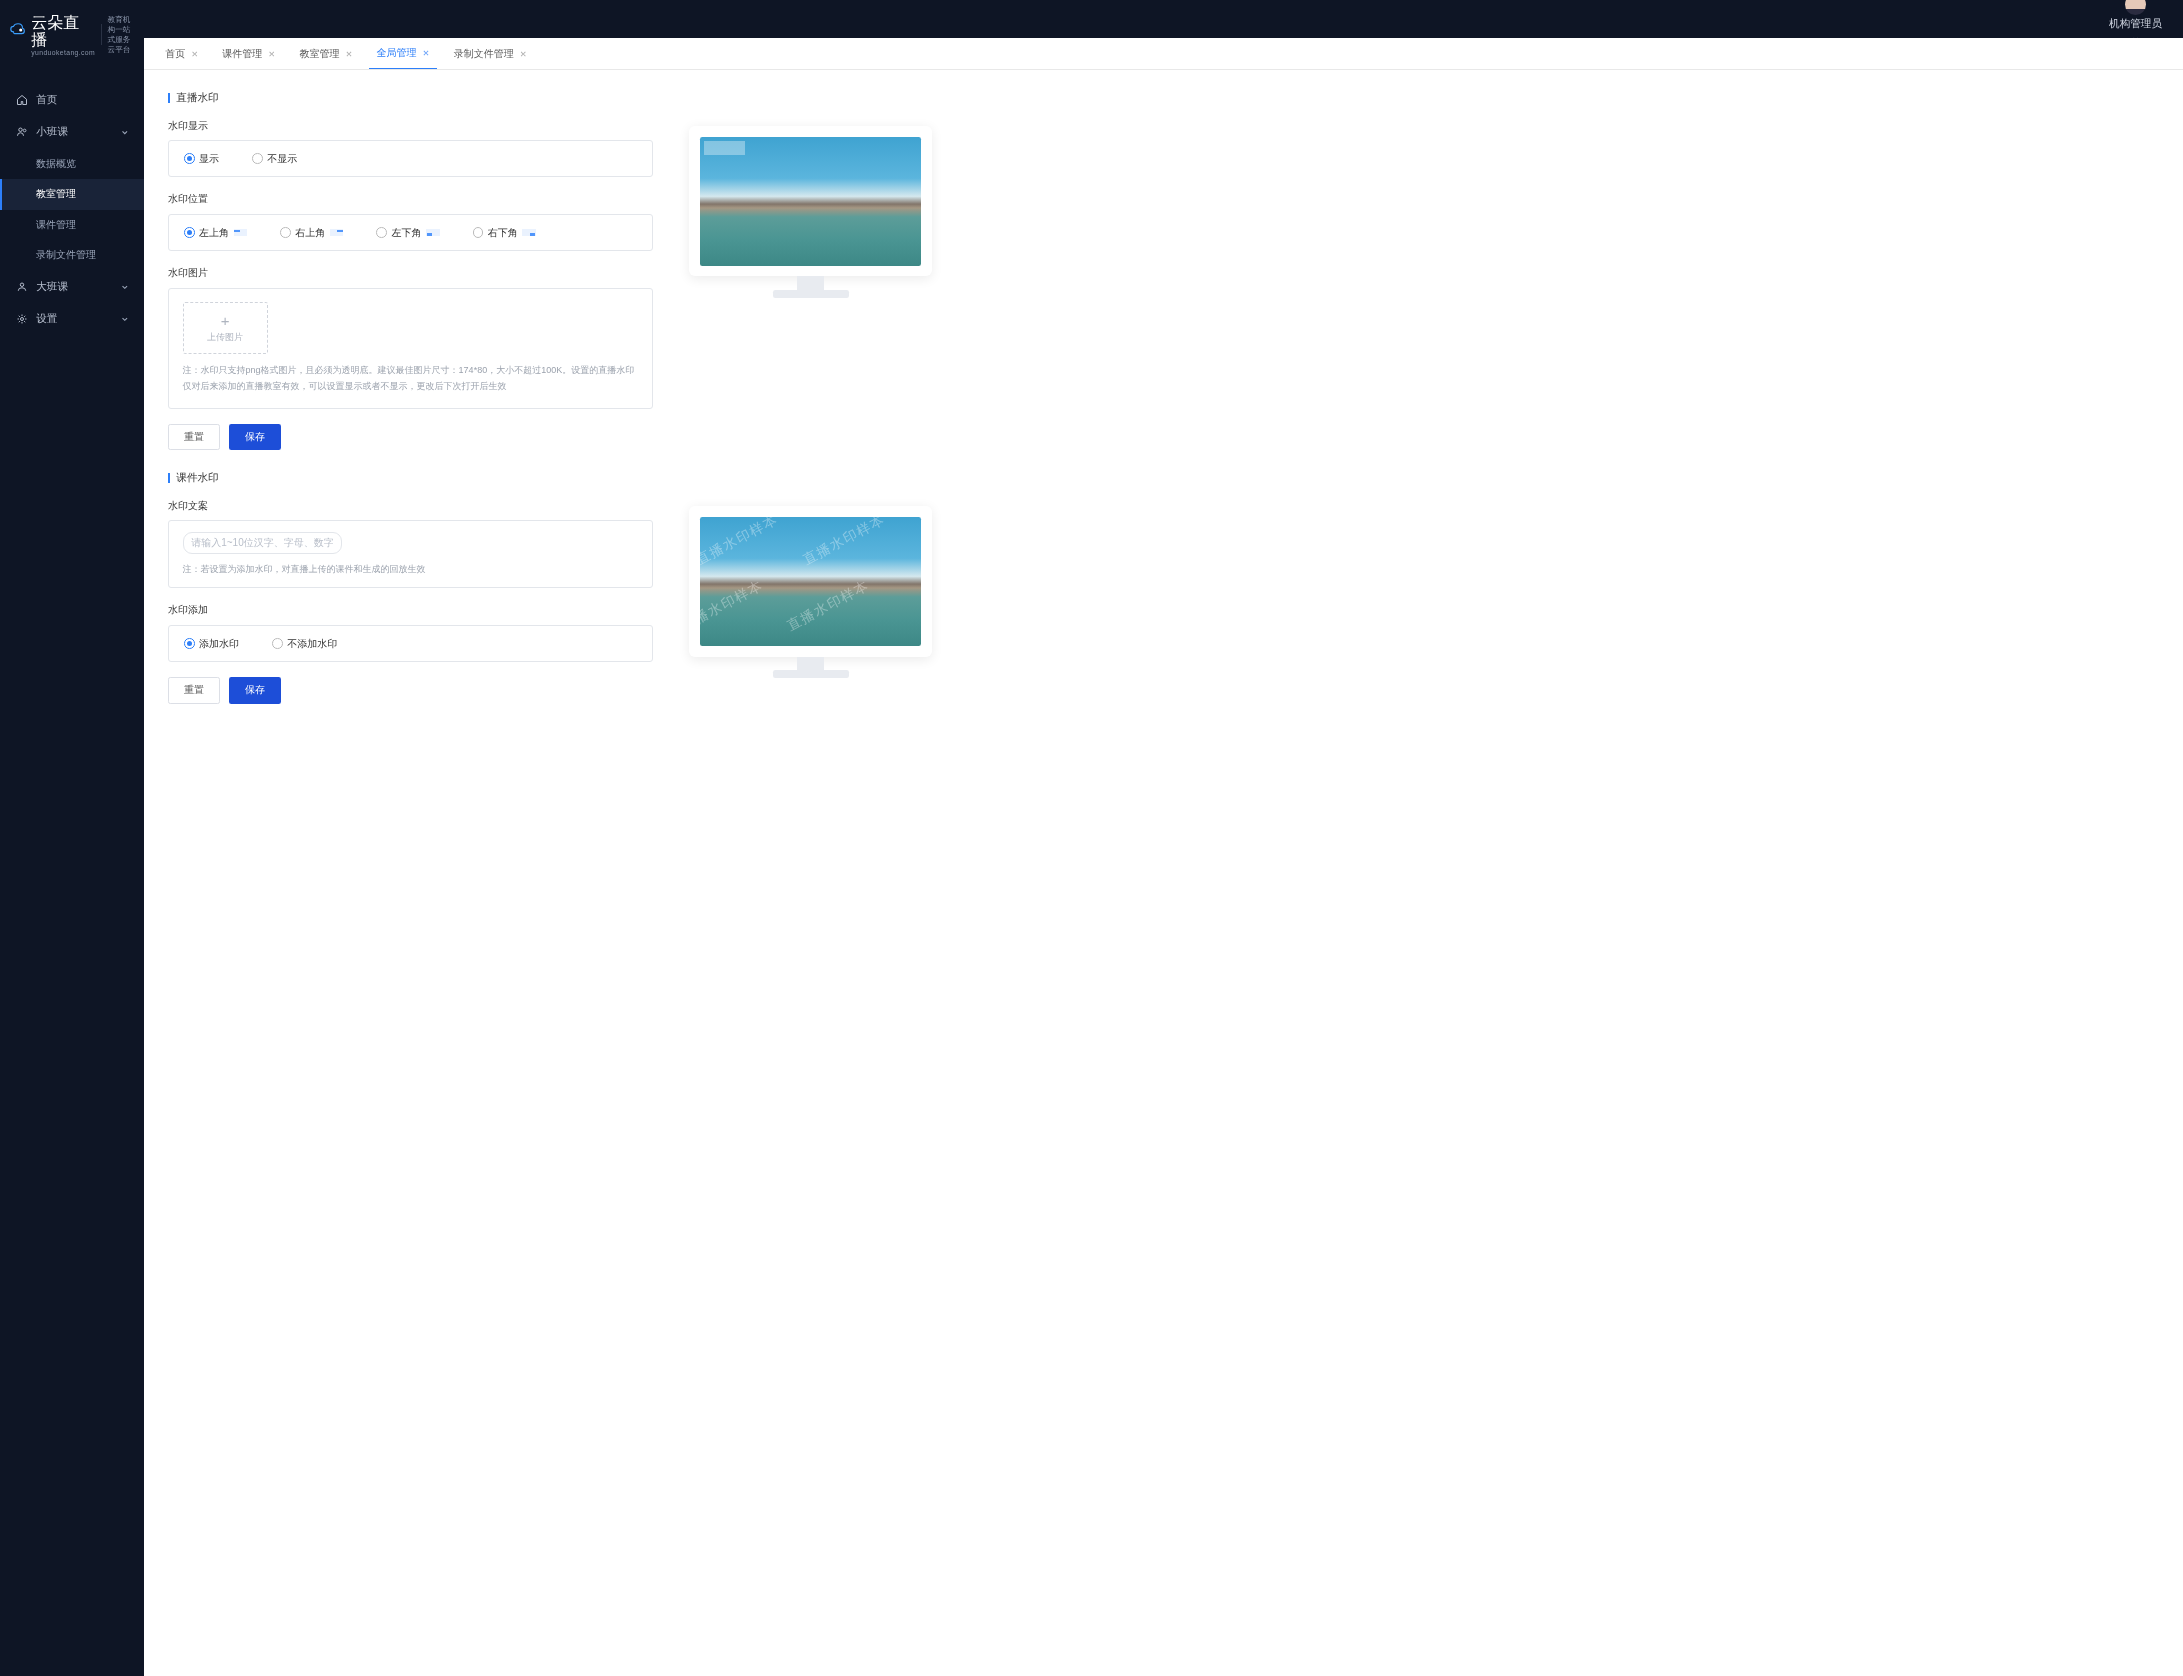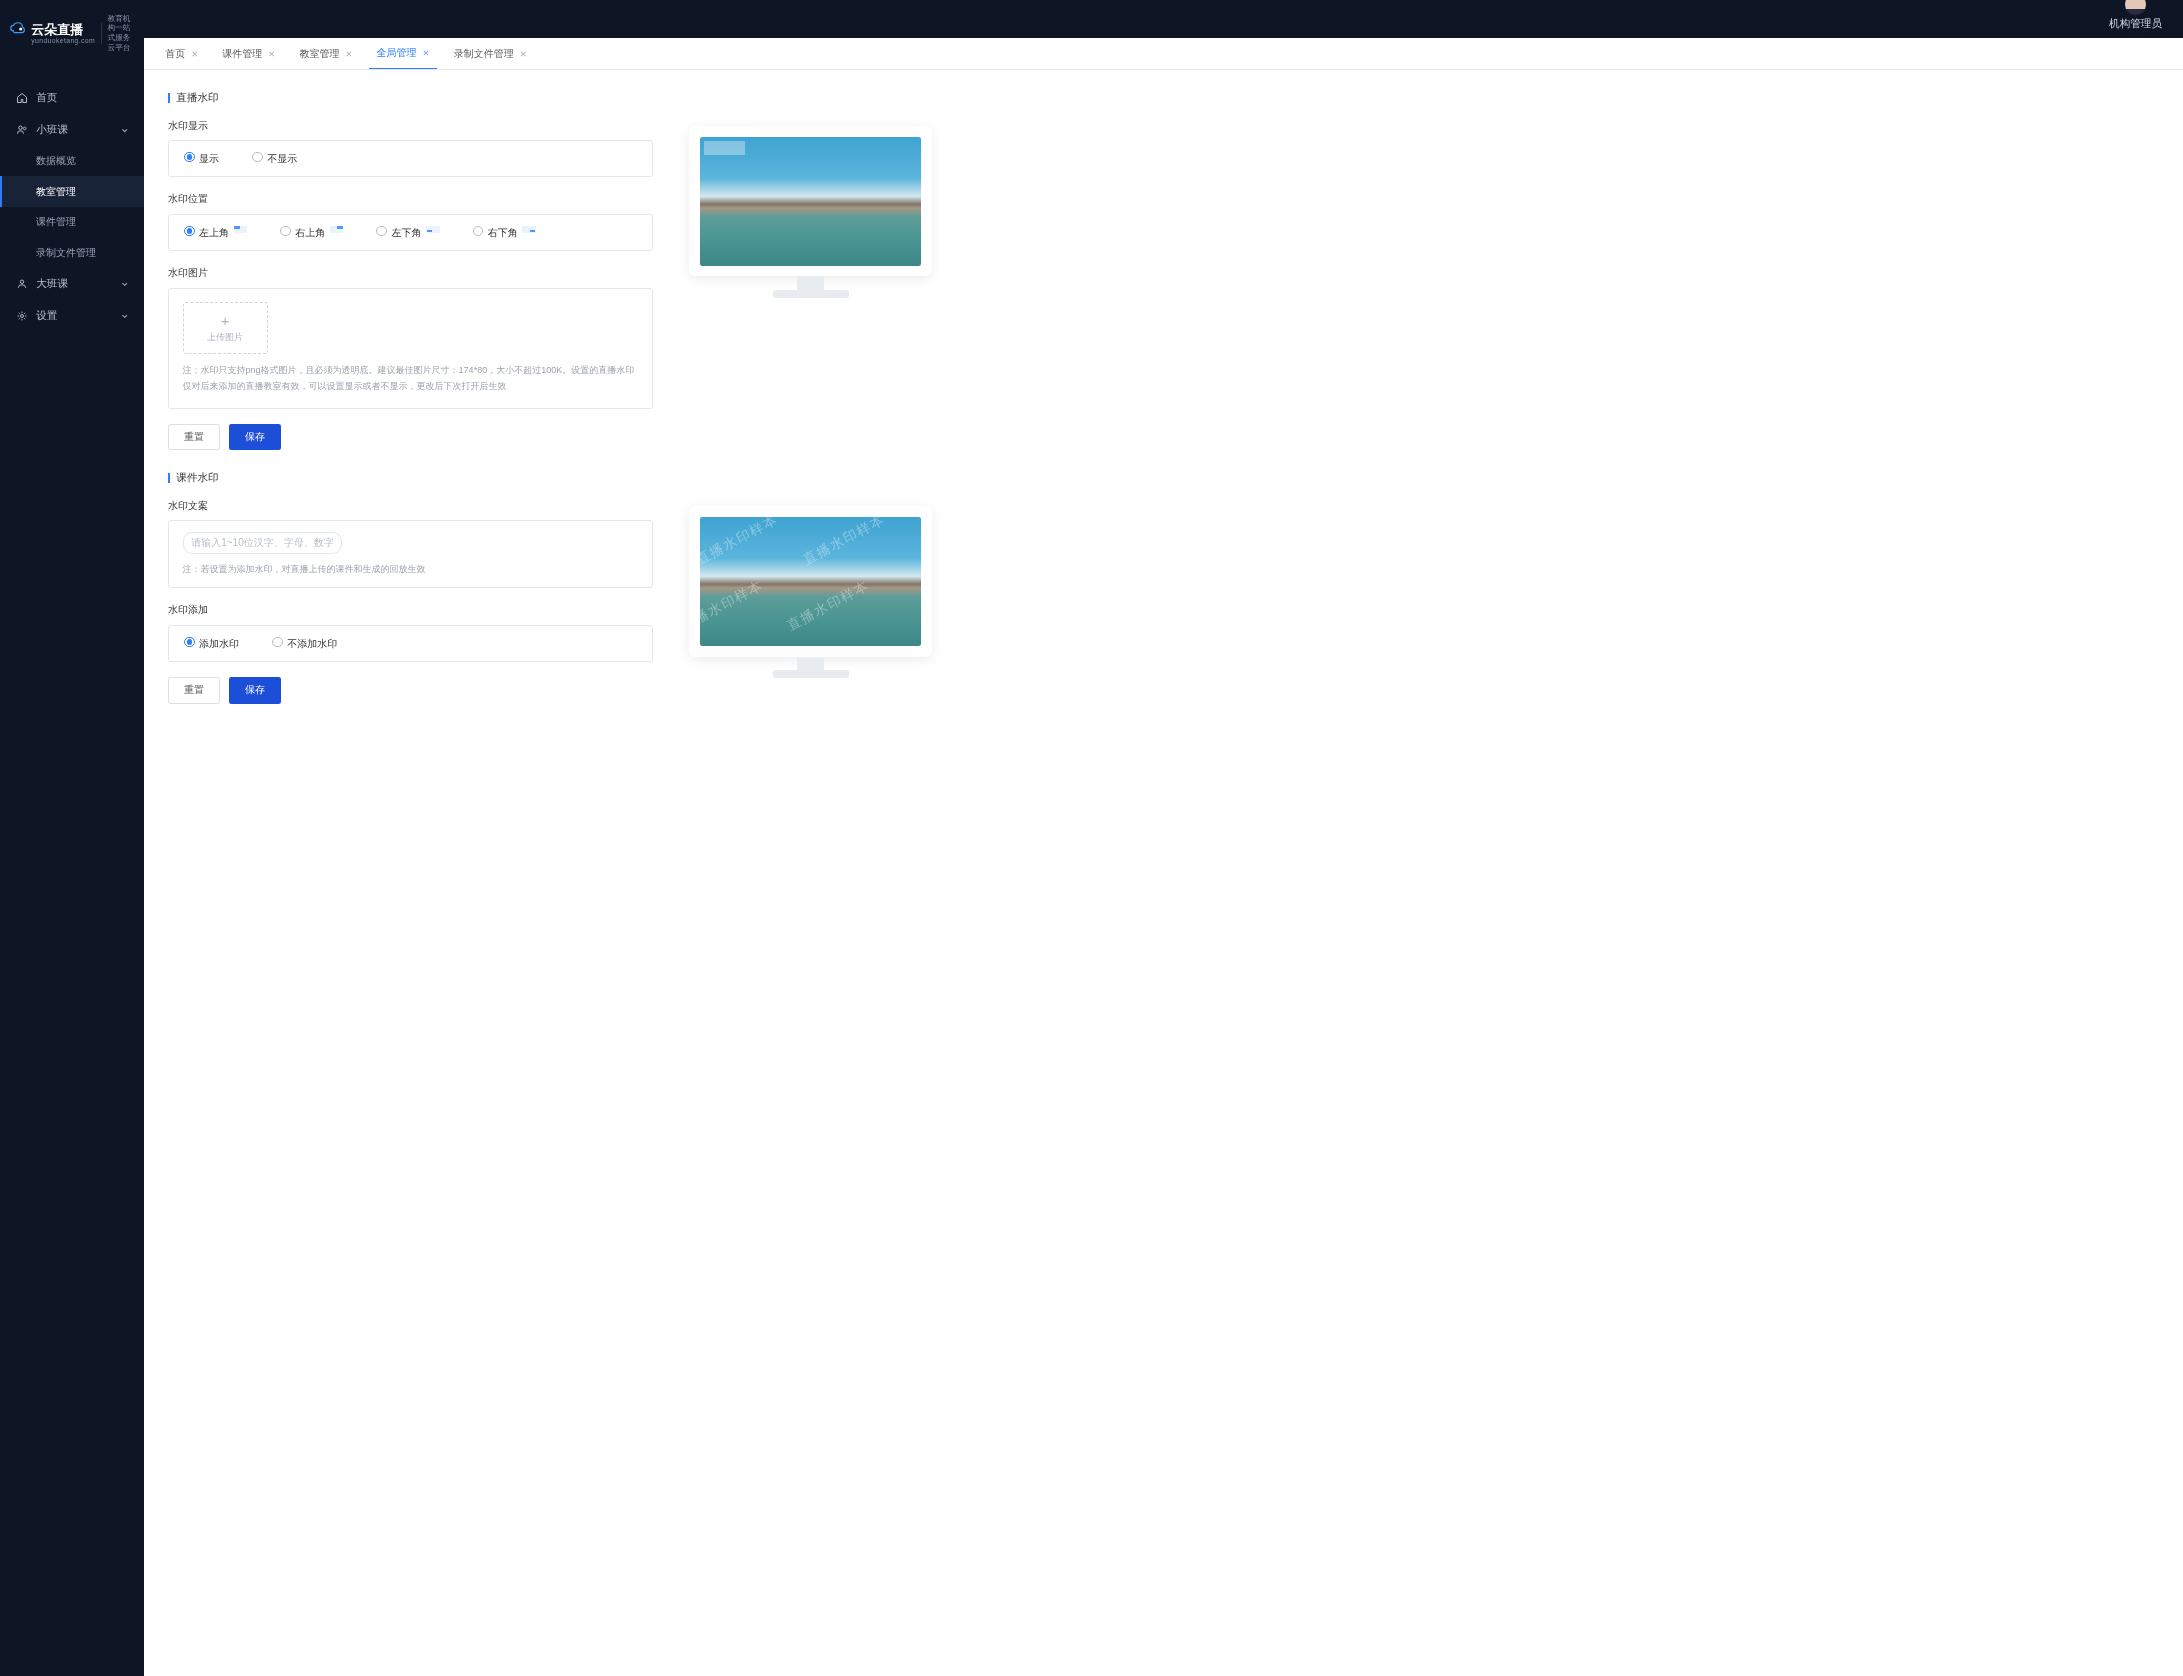--- a/index.html
+++ b/index.html
@@ -4,21 +4,21 @@
   <style>
     * { margin: 0; padding: 0; box-sizing: border-box; }
     body { font-family: -apple-system, BlinkMacSystemFont, "Segoe UI", "PingFang SC", "Microsoft YaHei", sans-serif; font-size: 10.6px; color: #333; background: #fff; }
     
     .app { display: flex; height: 100vh; }
     
     
     .sidebar { width: 144px; background: #0e1525; color: #9aa5b9; display: flex; flex-direction: column; flex-shrink: 0; }
     .sidebar-header { display: flex; align-items: center; padding: 13.6px 9px; }
     .logo-mark { width: 27px; height: 27px; position: relative; margin-right: 6px; }
-    .logo-text { color: #fff; font-size: 13px; font-weight: 700; line-height: 1.1; }
+    .logo-text { color: #fff; font-size: 16px; font-weight: 400; line-height: 1.1; }
     .logo-sub { font-size: 6.8px; color: #8893a8; letter-spacing: 0.4px; }
     .logo-divider { width: 0.8px; height: 21px; background: #2a3244; margin: 0 6px; }
     .tagline { font-size: 7.6px; color: #8893a8; line-height: 1.3; }
     
     .nav { padding-top: 15px; }
     .nav-item { display: flex; align-items: center; padding: 9px 15px; cursor: pointer; color: #b8c0d0; position: relative; }
     .nav-item.expanded .chev { transform: rotate(180deg); }
     .nav-icon { width: 13.6px; height: 13.6px; margin-right: 7.6px; display: flex; align-items: center; justify-content: center; }
     .nav-label { flex: 1; font-size: 10.6px; }
     .chev { transition: transform 0.2s; }
@@ -53,21 +53,21 @@
     .section-title::before { content: ""; width: 2.3px; height: 10.6px; background: #2d7ff9; margin-right: 6px; }
     
     .layout-row { display: flex; gap: 36px; align-items: flex-start; }
     .form-col { flex: 1; min-width: 0; max-width: 485px; }
     .preview-col { width: 243px; flex-shrink: 0; margin-top: 7.6px; }
     
     .field-label { font-size: 10px; color: #333; margin-bottom: 7.6px; }
     .field { margin-bottom: 15px; }
     
     .radio-box { border: 0.8px solid #e3e6eb; border-radius: 3px; padding: 10.6px 15px; display: flex; gap: 33px; flex-wrap: wrap; }
-    .radio-opt { display: flex; gap: 4.5px; cursor: pointer; font-size: 10px; color: #333; }
+    .radio-opt { display: flex; align-items: center; gap: 4.5px; cursor: pointer; font-size: 10px; color: #333; }
     .radio-circle { width: 10.6px; height: 10.6px; border: 0.8px solid #bbb; border-radius: 50%; display: flex; align-items: center; justify-content: center; }
     .radio-circle.checked { border-color: #2d7ff9; }
     .radio-circle.checked::after { content: ""; width: 5.3px; height: 5.3px; border-radius: 50%; background: #2d7ff9; }
     
     .thumb { width: 13.6px; height: 7.6px; background: #eaf2fe; position: relative; }
     .thumb span { position: absolute; width: 5.3px; height: 2.3px; background: #5196fb; }
     .thumb.tl span { top: 0.8px; left: 0.8px; }
     .thumb.tr span { top: 0.8px; right: 0.8px; }
     .thumb.bl span { bottom: 0.8px; left: 0.8px; }
     .thumb.br span { bottom: 0.8px; right: 0.8px; }

